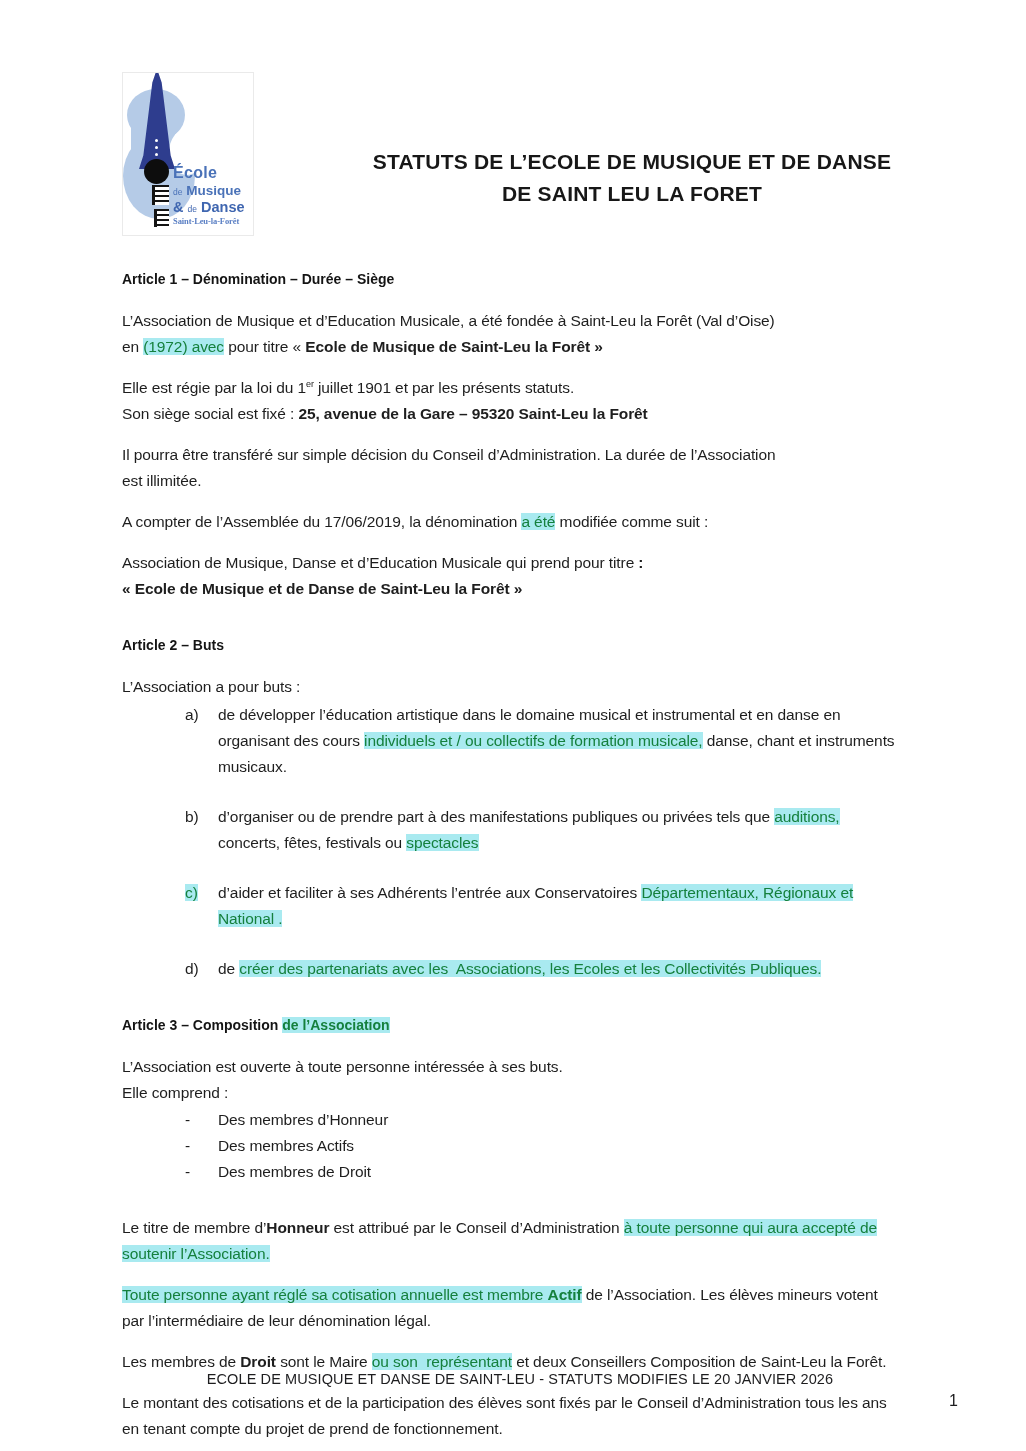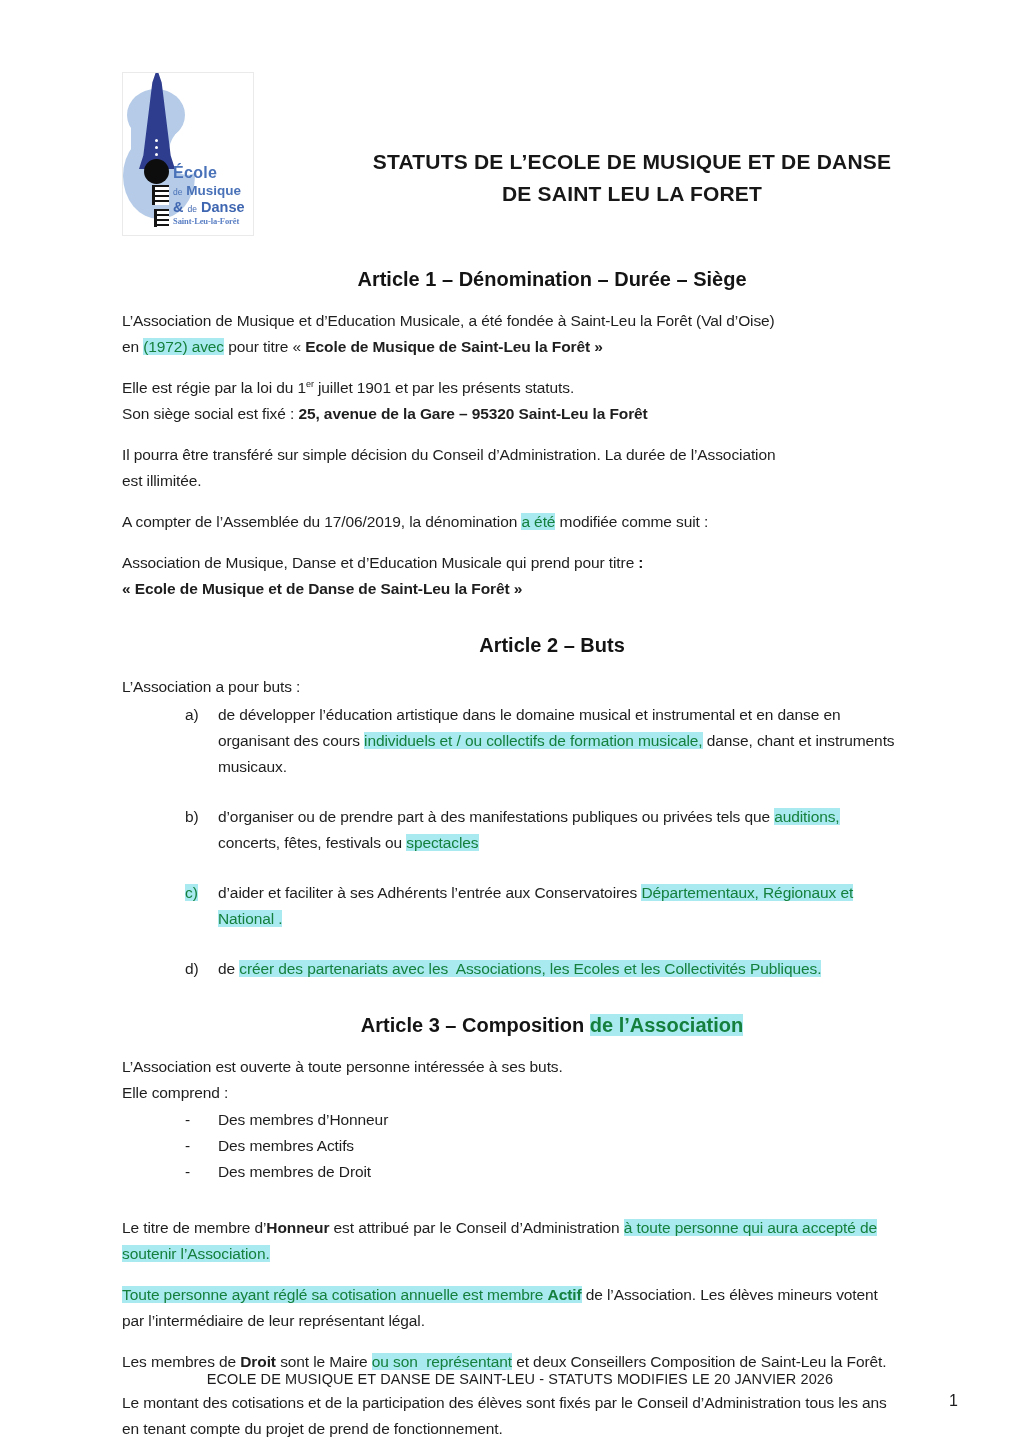--- a/index.html
+++ b/index.html
@@ -26,21 +26,21 @@
   .lg-text{position:absolute;left:50px;top:92px;color:#4a72b8;line-height:1;white-space:nowrap;}
   .lg-l1{font-size:16px;font-weight:bold;letter-spacing:.3px;}
   .lg-l2{margin-top:3px;font-size:13.5px;font-weight:bold;}
   .lg-l3{margin-top:2px;font-size:14.5px;font-weight:bold;color:#3f66b0;}
   .lg-sm{font-size:8.5px;font-weight:normal;}
   .lg-l4{margin-top:3px;font-size:8.5px;font-weight:bold;color:#5a7fc4;letter-spacing:-0.1px;font-family:Liberation Serif, serif;}
   .title{flex:1;text-align:center;padding-top:76px;padding-left:28px;
     font-weight:bold;font-size:21px;line-height:32px;color:#171717;letter-spacing:.2px;white-space:nowrap;}
   
   .doc{font-size:15.5px;line-height:26px;letter-spacing:-0.1px;}
-  .doc .heading{font-size:20px;font-weight:bold;line-height:27px;margin:30px 0 13px 0;color:#141414;letter-spacing:0;text-align:center;}
+  .doc .heading{font-size:14px;font-weight:bold;line-height:27px;margin:30px 0 13px 0;color:#141414;letter-spacing:0;}
   .doc .para{margin:15px 0;white-space:nowrap;}
   .doc .para-tight{margin:15px 0 1px 0;white-space:nowrap;}
   .doc .li{display:flex;margin:24px 0 24px 63px;white-space:nowrap;}
   .doc .para-tight + .li{margin-top:2px;}
   .doc .dash{display:flex;margin:0 0 0 63px;white-space:nowrap;}
   .doc .dash + .para{margin-top:30px;}
   .doc .li-label{flex:none;width:33px;}
   .doc .li-body{flex:none;}
   .b{font-weight:bold;}
   .red{color:#15803d;}
@@ -114,21 +114,21 @@
       </div>
       <div class="dash">
         <span class="li-label"><span>-</span></span>
         <span class="li-body"><span>Des membres Actifs</span></span>
       </div>
       <div class="dash">
         <span class="li-label"><span>-</span></span>
         <span class="li-body"><span>Des membres de Droit</span></span>
       </div>
       <div class="para"><span>Le titre de membre d’</span><span class="b">Honneur</span><span> est attribué par le Conseil d’Administration </span><span class="red hl">à toute personne qui aura accepté de</span><br><span class="red hl">soutenir l’Association.</span></div>
-      <div class="para"><span class="red hl">Toute personne ayant réglé sa cotisation annuelle est membre </span><span class="b red hl">Actif</span><span> de l’Association. Les élèves mineurs votent</span><br><span>par l’intermédiaire de leur représentant légal.</span></div>
+      <div class="para"><span class="red hl">Toute personne ayant réglé sa cotisation annuelle est membre </span><span class="b red hl">Actif</span><span> de l’Association. Les élèves mineurs votent</span><br><span>par l’intermédiaire de leur dénomination légal.</span></div>
       <div class="para"><span>Les membres de </span><span class="b">Droit</span><span> sont le Maire </span><span class="red hl">ou son&nbsp; représentant</span><span> et deux Conseillers Composition de Saint-Leu la Forêt.</span></div>
       <div class="para"><span>Le montant des cotisations et de la participation des élèves sont fixés par le Conseil d’Administration tous les ans</span><br><span>en tenant compte du projet de prend de fonctionnement.</span></div>
     </div>
 
 </div>
 
 <div class="footer">ECOLE DE MUSIQUE ET DANSE DE SAINT-LEU - STATUTS MODIFIES LE 20 JANVIER 2026</div>
 <div class="pagenum">1</div>
 
 </body></html>

